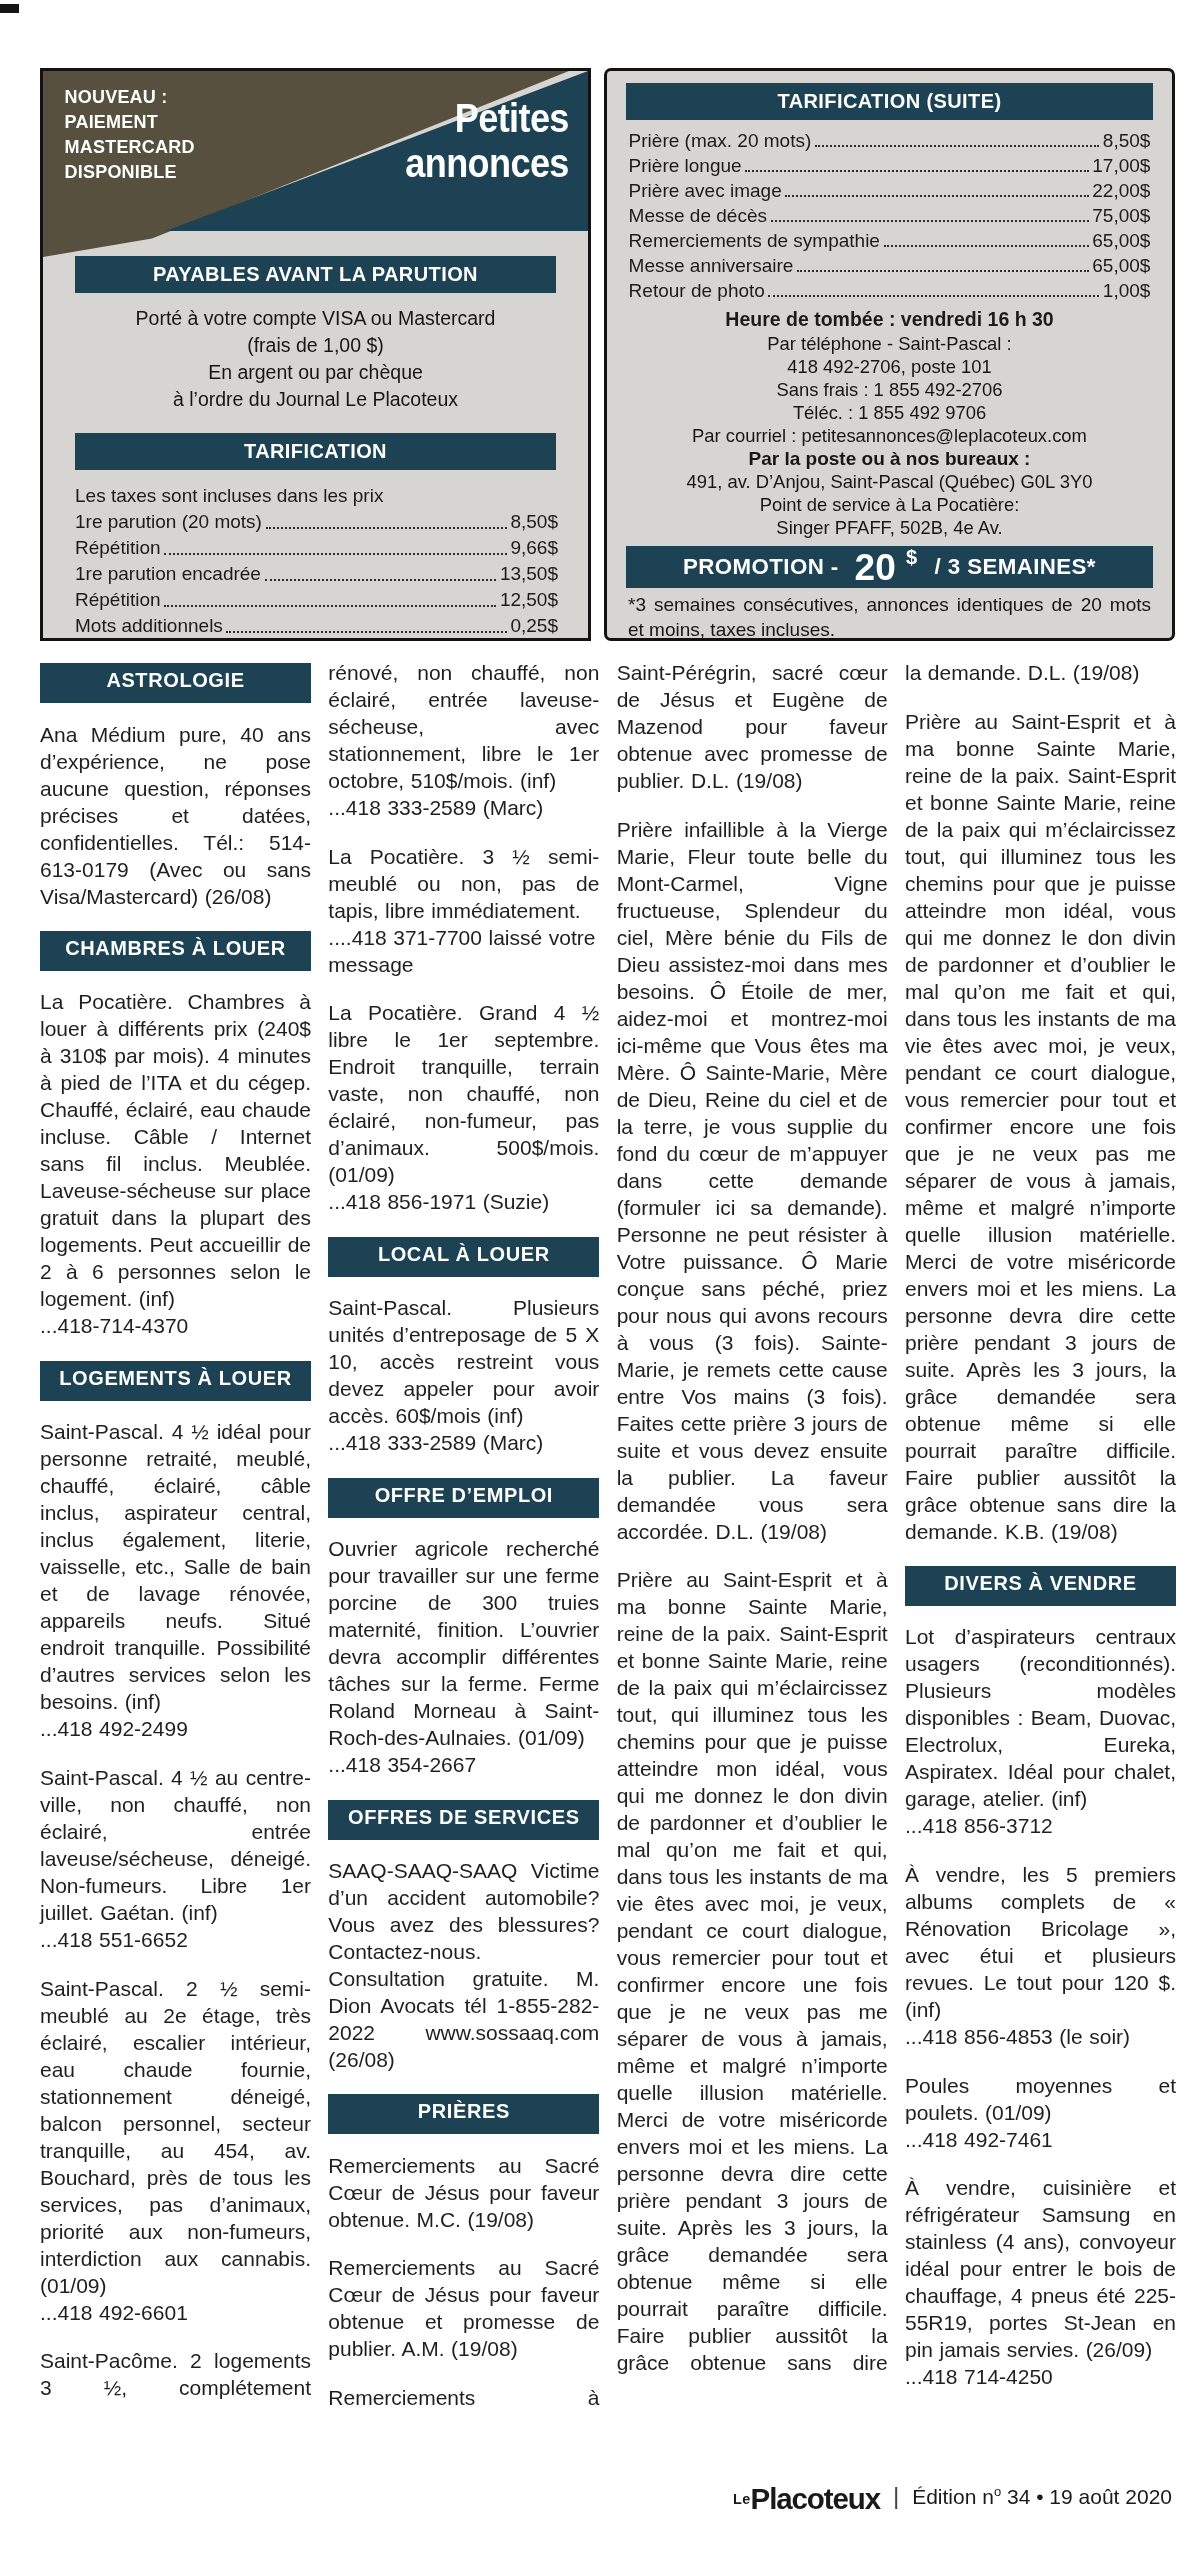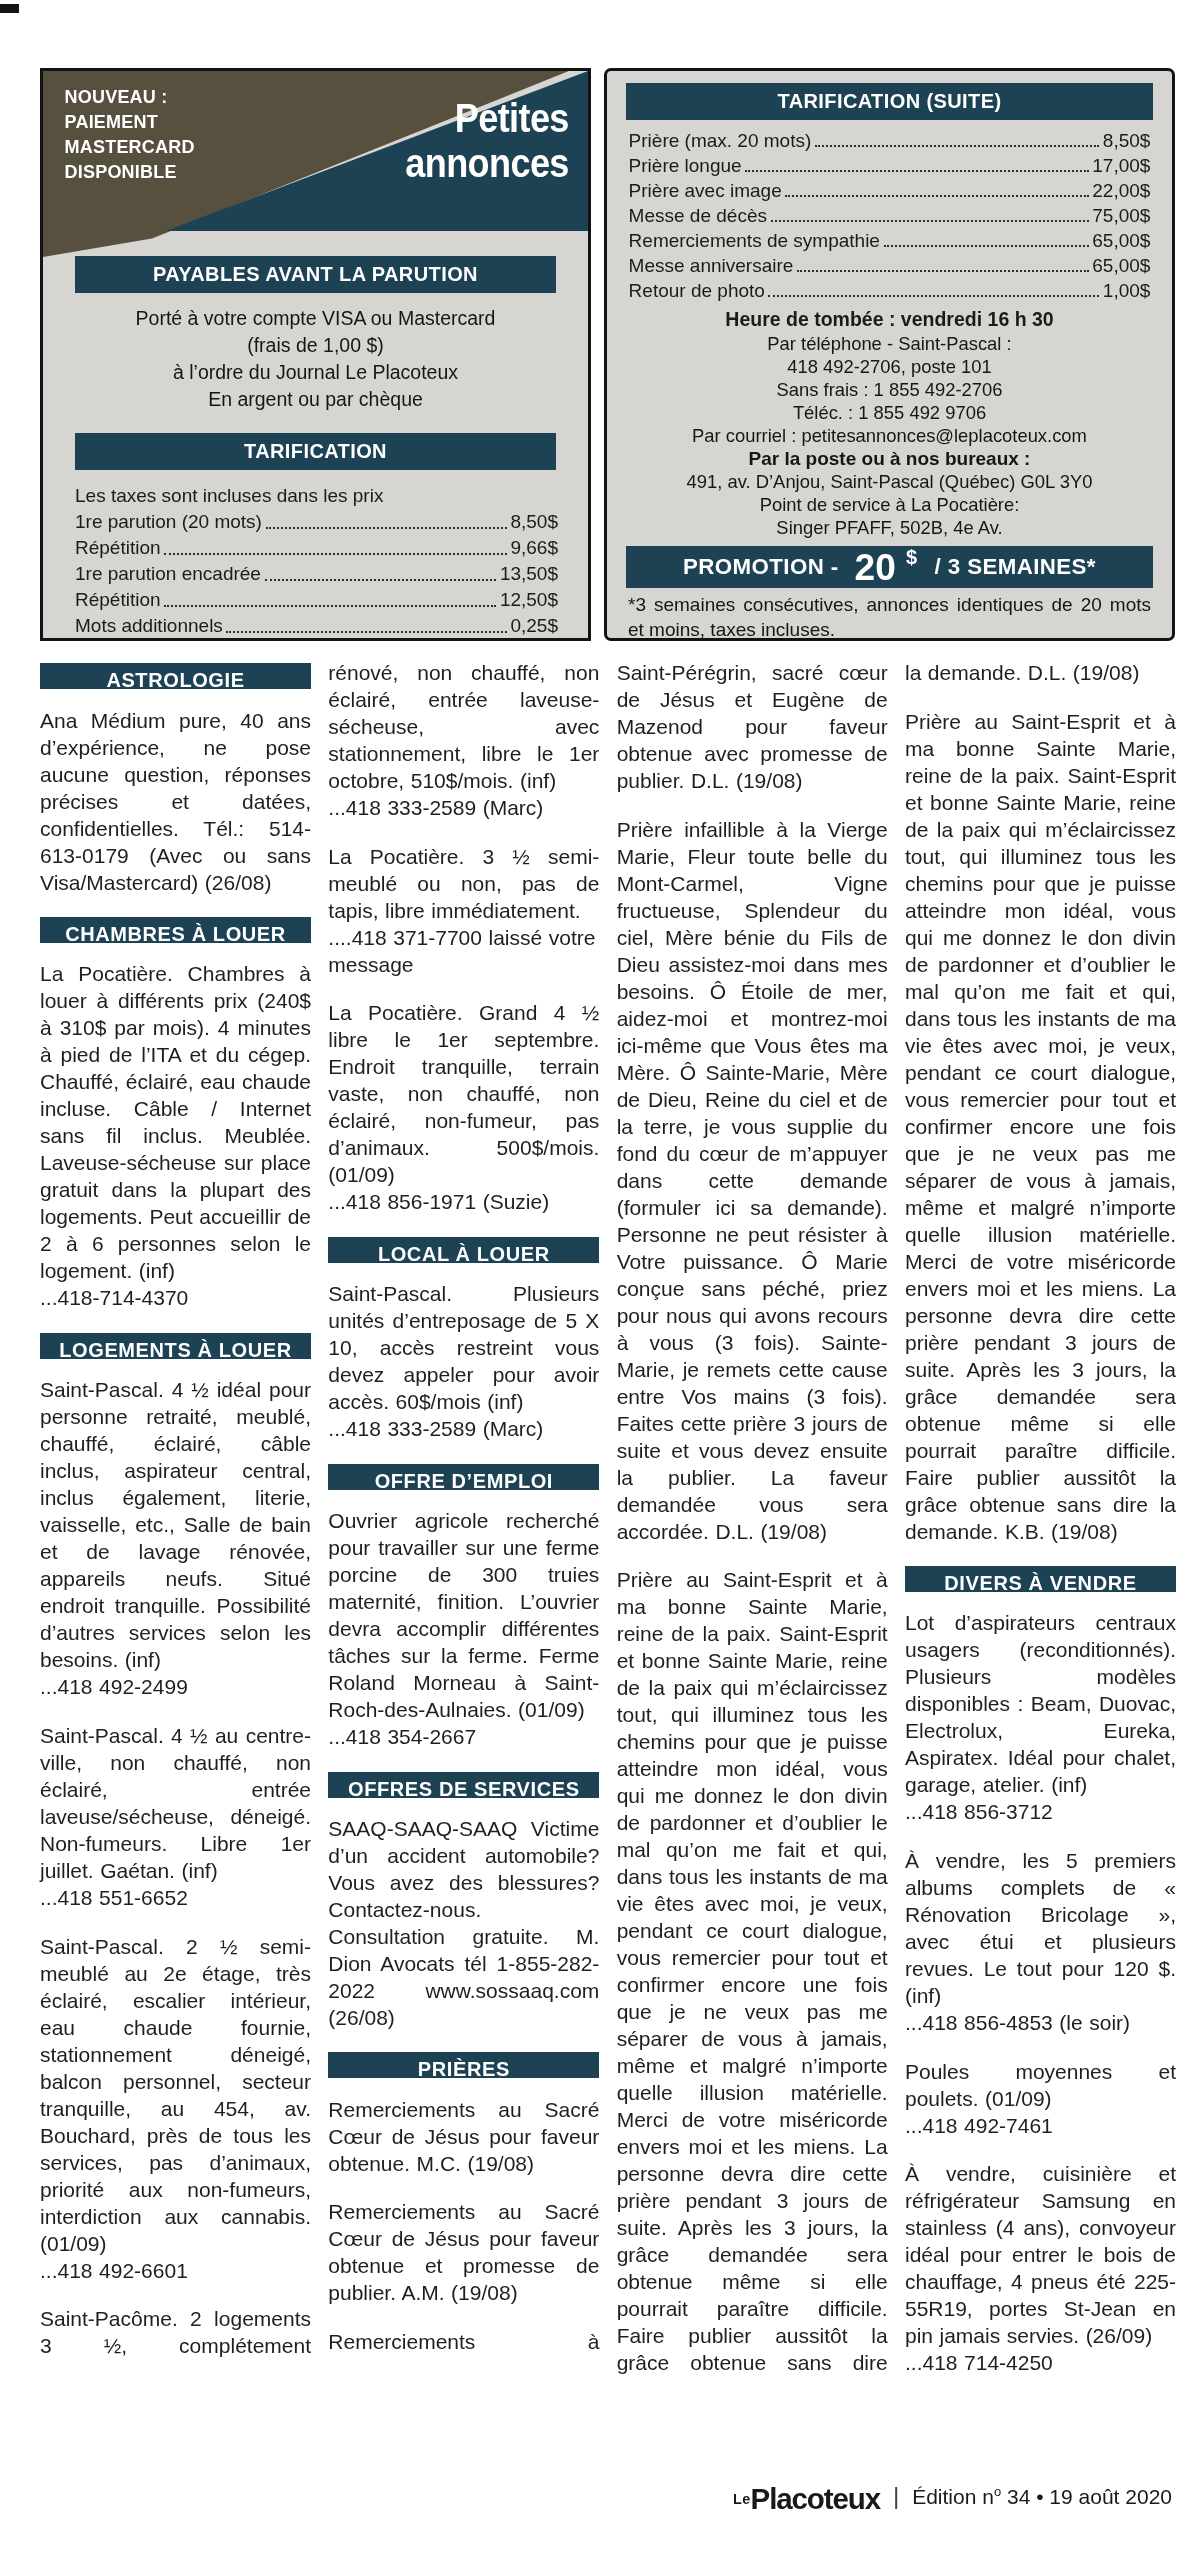--- a/index.html
+++ b/index.html
@@ -48,21 +48,21 @@
   .promo .plabel{font-size:22.3px;font-weight:bold;letter-spacing:0.4px;}
   .promo .pamount{font-size:37px;font-weight:bold;line-height:37px;}
   .promo .psign{font-size:20px;font-weight:bold;position:relative;top:-10px;left:-5.8px;}
   .promo .psuffix{font-size:22.3px;font-weight:bold;letter-spacing:0.4px;margin-left:-4.3px;}
   .promo-note{margin:5px 21px 0;font-size:19px;line-height:24.5px;text-align:justify;color:#161616;}
   
   .cols{position:absolute;left:40px;top:659px;width:1136px;
         display:grid;grid-template-columns:1fr 1fr 1fr 1fr;column-gap:17.3px;align-items:start;}
   .col{min-width:0;}
   .col-section{background:#1c4254;color:#fff;font-weight:bold;text-align:center;
-               font-size:20px;height:26px;line-height:34px;letter-spacing:0.6px;
+               font-size:20px;height:40px;line-height:34px;letter-spacing:0.6px;
                margin:20px 0 17.3px 0;}
   .col > .col-section:first-child{margin-top:4.3px;}
   .ad{font-size:21px;line-height:27px;text-align:justify;color:#1f1f1f;margin:0 0 21.6px 0;
       word-spacing:0.7px;}
   .ad.cont{text-align-last:justify;}
   .ad .phone{text-align:left;text-align-last:left;}
   
   .footer{position:absolute;right:23px;top:2482px;display:flex;align-items:baseline;gap:10px;color:#191919;}
   .logo{display:flex;align-items:center;}
   .logo-le{font-size:14.4px;font-weight:bold;letter-spacing:0.4px;}
@@ -88,22 +88,22 @@
     </div>
     <div class="ann-title">
       <span>Petites</span>
       <span>annonces</span>
     </div>
   </div>
   <div class="banner pay-banner">PAYABLES AVANT LA PARUTION</div>
   <div class="pay-lines">
     <div>Porté à votre compte VISA ou Mastercard</div>
     <div>(frais de 1,00 $)</div>
+    <div>En argent ou par chèque</div>
     <div>à l’ordre du Journal Le Placoteux</div>
-    <div>En argent ou par chèque</div>
   </div>
   <div class="banner tar-banner">TARIFICATION</div>
   <div class="tarif">
     <div class="tarif-intro">Les taxes sont incluses dans les prix</div>
     <div>
         <div class="prow">
           <span>1re parution (20 mots)</span>
           <span class="dots"></span>
           <span>8,50$</span>
         </div>

